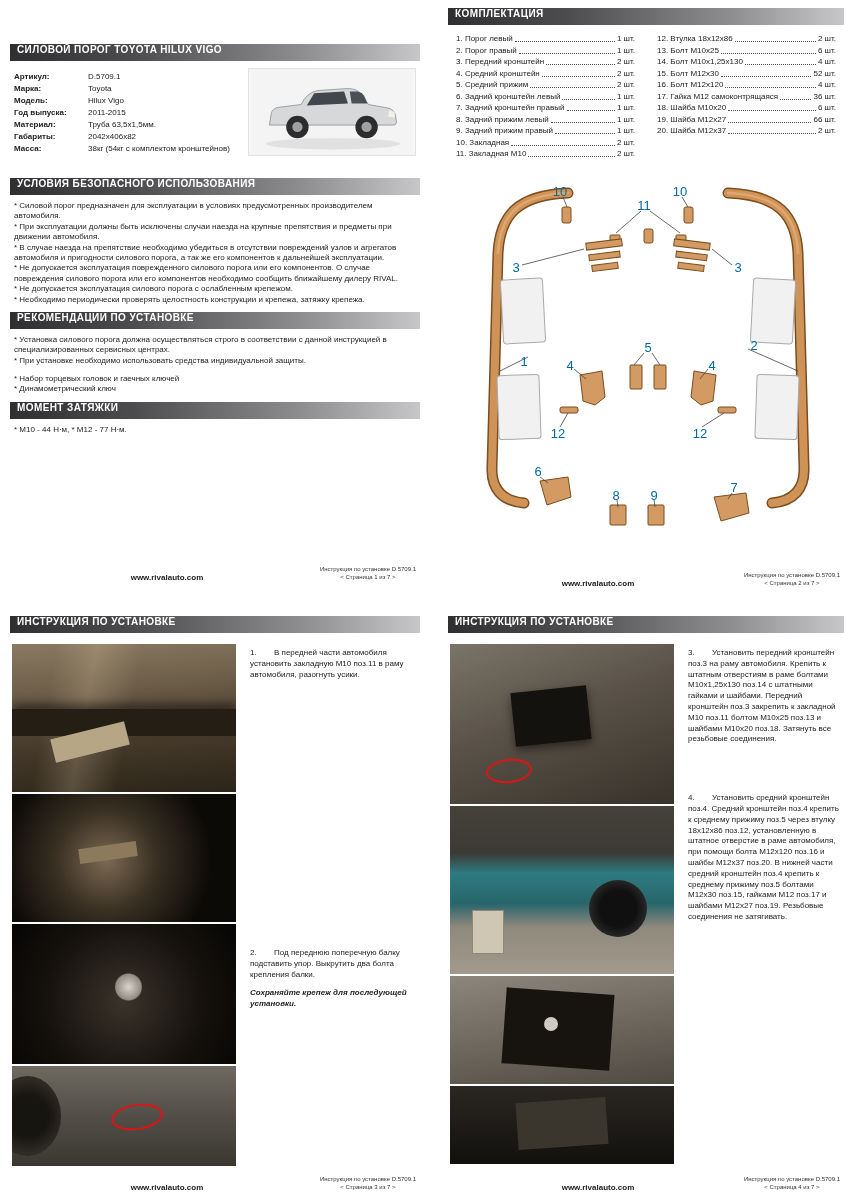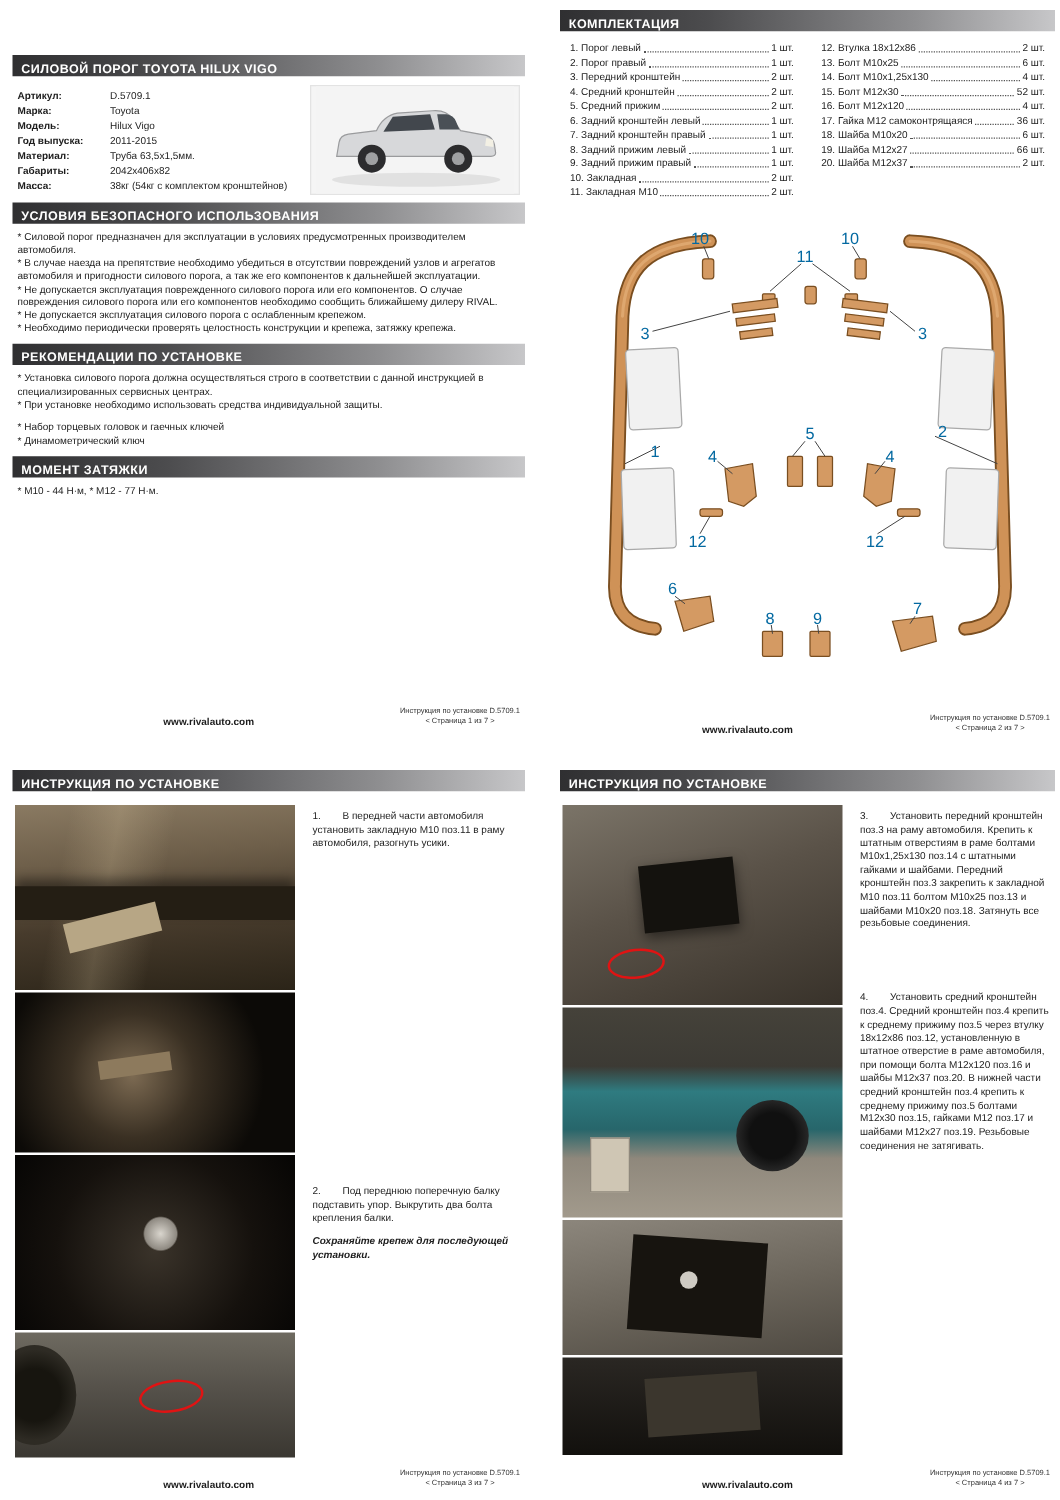--- a/index.html
+++ b/index.html
@@ -3,26 +3,26 @@
 <meta charset="utf-8">
 <style>
   *{box-sizing:border-box;margin:0;padding:0}
   html,body{width:848px;height:1200px}
   body{position:relative;background:#ffffff;font-family:"Liberation Sans",sans-serif;color:#1c1c1c;overflow:hidden}
   .page{position:absolute;background:#fff}
   .p1{left:10px;top:44px;width:410px;height:540px}
   .p2{left:448px;top:8px;width:396px;height:582px}
   .p3{left:10px;top:616px;width:410px;height:578px}
   .p4{left:448px;top:616px;width:396px;height:578px}
-  .hbar{display:flex;align-items:flex-end;height:17px;padding:0 7px;margin-bottom:5px;
+  .hbar{display:flex;align-items:flex-start;height:17px;padding:0 7px;margin-bottom:5px;
     background:linear-gradient(90deg,#2f2f31 0%,#4c4c4e 30%,#8f8f91 72%,#c7c7c9 100%);
     color:#fff;font-size:10px;font-weight:bold;letter-spacing:.4px;white-space:nowrap}
   .bullets{padding:1px 4px 0 4px;margin-bottom:7px}
   .bullet{font-size:8px;line-height:1.3;color:#222}
-  .p1-top{display:flex;gap:8px;padding:2px 4px 6px 4px}
+  .p1-top{display:flex;gap:8px;padding:2px 4px 22px 4px}
   .specs{flex:1;padding-top:3px}
   .spec-row{display:flex;font-size:8px;line-height:1.5}
   .spec-label{width:74px;font-weight:bold}
   .spec-value{flex:1}
   .car-photo{width:168px;height:88px;background:#f5f5f5;border:1px solid #e3e3e3;flex:0 0 auto}
   .torque{font-size:8px;padding:1px 4px}
   .pfoot{position:absolute;left:0;right:0;bottom:2px;display:grid;grid-template-columns:1fr auto;align-items:end;padding:0 4px}
   .site{justify-self:center;font-size:8px;font-weight:bold}
   .fright{text-align:center;font-size:6px;line-height:1.3;color:#333}
   .fright span{display:block}
@@ -118,20 +118,21 @@
       </svg>
     </div>
   </div>
 
   <div class="hbar">
     <span>УСЛОВИЯ БЕЗОПАСНОГО ИСПОЛЬЗОВАНИЯ</span>
   </div>
   <div class="bullets">
 
   <p class="bullet">* Силовой порог предназначен для эксплуатации в условиях предусмотренных производителем автомобиля.</p>
+      <p class="bullet">* При эксплуатации должны быть исключены случаи наезда на крупные препятствия и предметы при движении автомобиля.</p>
       <p class="bullet">* В случае наезда на препятствие необходимо убедиться в отсутствии повреждений узлов и агрегатов автомобиля и пригодности силового порога, а так же его компонентов к дальнейшей эксплуатации.</p>
       <p class="bullet">* Не допускается эксплуатация поврежденного силового порога или его компонентов. О случае повреждения силового порога или его компонентов необходимо сообщить ближайшему дилеру RIVAL.</p>
       <p class="bullet">* Не допускается эксплуатация силового порога с ослабленным крепежом.</p>
       <p class="bullet">* Необходимо периодически проверять целостность конструкции и крепежа, затяжку крепежа.</p>
     </div>
 
   <div class="hbar">
     <span>РЕКОМЕНДАЦИИ ПО УСТАНОВКЕ</span>
   </div>
   <div class="bullets">

